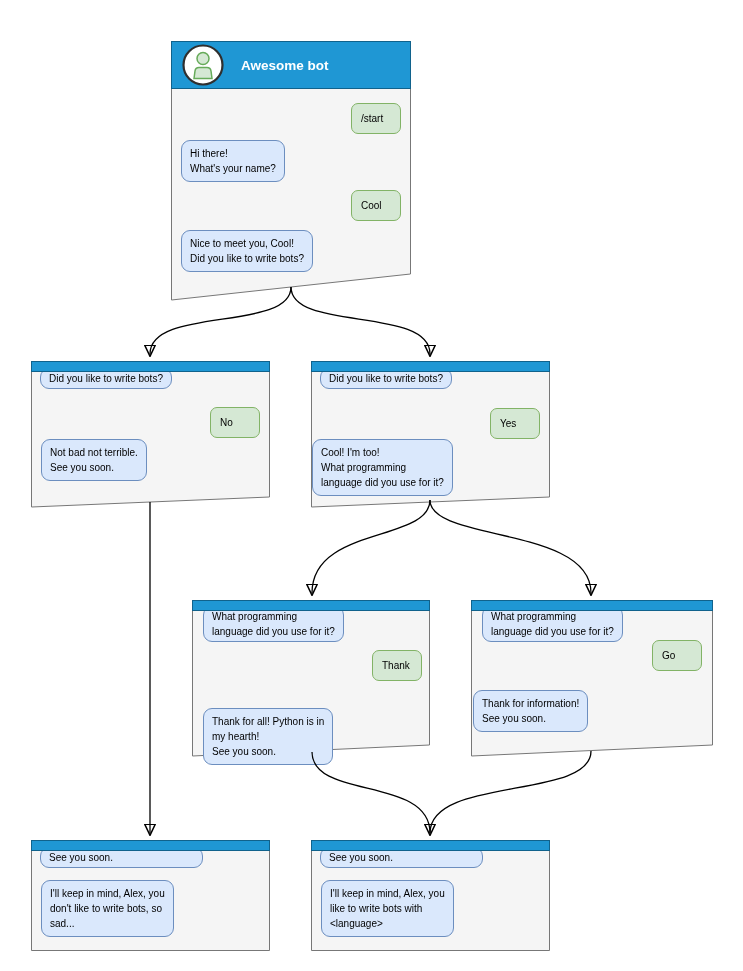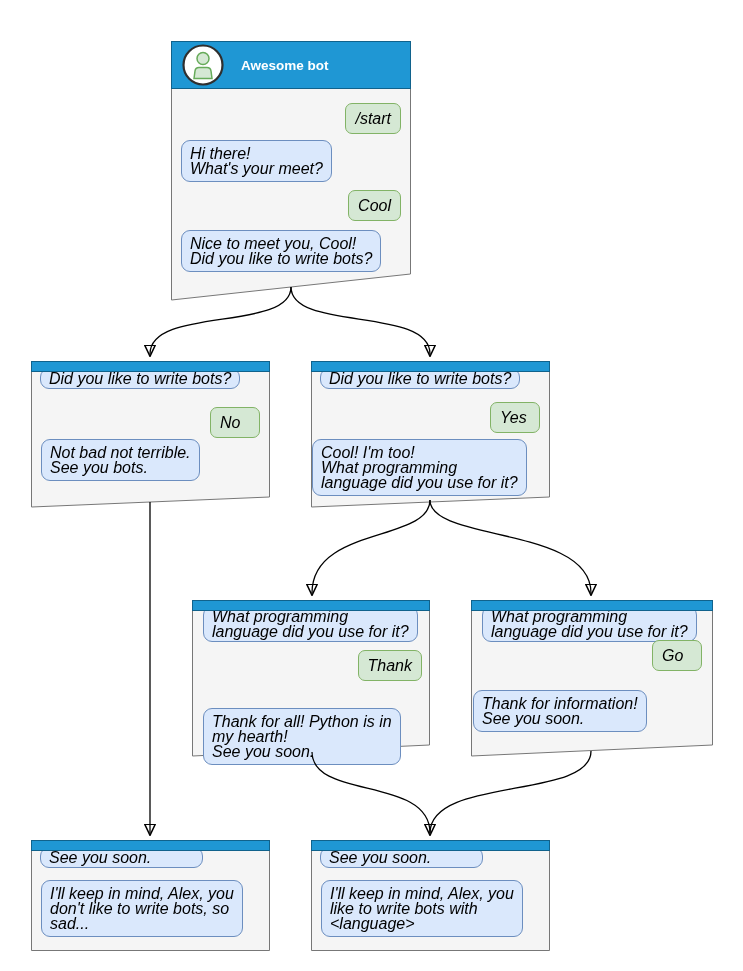--- a/index.html
+++ b/index.html
@@ -7,22 +7,22 @@
           font-family:"Liberation Sans",sans-serif;overflow:hidden;margin-top:10px;}
   .win{position:absolute;}
   .win-outline{position:absolute;left:0;top:0;z-index:0;}
   .hdr{position:absolute;left:0;top:0;right:0;box-sizing:border-box;z-index:2;
        background:var(--header-blue,#1f97d4);border:1px solid var(--header-border,#10628c);}
   .hdr-main{height:48px;display:flex;align-items:center;}
   .hdr-thin{height:11px;}
   .hdr-title{color:var(--title-color,#fff);font-weight:bold;font-size:13.5px;margin-left:17px;}
   .avatar{margin-left:10px;flex:0 0 auto;}
   .bubble{position:absolute;box-sizing:border-box;z-index:1;
-          font-size:16px;line-height:15px;color:var(--text-color,#000);
-          white-space:pre-line;border-radius:9px;padding:5px 8px;font-style:italic;}
+          font-size:10px;line-height:15px;color:var(--text-color,#000);
+          white-space:pre-line;border-radius:9px;padding:5px 8px;}
   .bot{background:var(--bot-bubble-bg,#dae8fc);border:1px solid var(--bot-bubble-border,#6c8ebf);}
   .user{background:var(--user-bubble-bg,#d5e8d4);border:1px solid var(--user-bubble-border,#82b366);
         border-radius:7px;padding:7px 9px;min-width:50px;}
   .clipped{padding-top:2px;padding-bottom:2px;z-index:1;}
   #edges{position:absolute;left:0;top:0;z-index:3;pointer-events:none;}
   #edges path{fill:none;stroke:var(--connector-color,#000);stroke-width:1.3;}
 </style>
 </head>
 <body>
 
@@ -50,44 +50,44 @@
     <div class="hdr hdr-main">
       <svg class="avatar" width="42" height="42" viewBox="0 0 42 42">
         <circle cx="21" cy="21" r="19.5" fill="#ffffff" stroke="#2f2f2f" stroke-width="2.2"></circle>
         <circle cx="21" cy="14.5" r="6" fill="#d5e8d4" stroke="#67ab5a" stroke-width="1.5"></circle>
         <path d="M12,34.5 L13,27 Q13.5,23.5 17,23.5 L25,23.5 Q28.5,23.5 29,27 L30,34.5 Z" fill="#d5e8d4" stroke="#67ab5a" stroke-width="1.5"></path>
       </svg>
       <span class="hdr-title">Awesome bot</span>
     </div>
     <div class="bubble user" style="right:10px;top:62px">/start</div>
     <div class="bubble bot" style="left:10px;top:99px">Hi there!
-What's your meet?</div>
+What's your name?</div>
     <div class="bubble user" style="right:10px;top:149px">Cool</div>
     <div class="bubble bot" style="left:10px;top:189px">Nice to meet you, Cool!
 Did you like to write bots?</div>
   </div>
 
   <div class="win" style="left:31px;top:351px;width:239px;height:147px">
     <svg class="win-outline" width="239" height="147">
       <polygon points="0.5,0.5 238.5,0.5 238.5,136 0.5,146" fill="#f5f5f5" stroke="#777777"></polygon>
     </svg>
     <div class="hdr hdr-thin"></div>
     <div class="bubble bot clipped" style="left:9px;top:7px">Did you like to write bots?</div>
     <div class="bubble user" style="right:10px;top:46px">No</div>
     <div class="bubble bot" style="left:10px;top:78px">Not bad not terrible.
-See you bots.</div>
+See you soon.</div>
   </div>
 
   <div class="win" style="left:311px;top:351px;width:239px;height:147px">
     <svg class="win-outline" width="239" height="147">
       <polygon points="0.5,0.5 238.5,0.5 238.5,136 0.5,146" fill="#f5f5f5" stroke="#777777"></polygon>
     </svg>
     <div class="hdr hdr-thin"></div>
     <div class="bubble bot clipped" style="left:9px;top:7px">Did you like to write bots?</div>
-    <div class="bubble user" style="right:10px;top:41px">Yes</div>
+    <div class="bubble user" style="right:10px;top:47px">Yes</div>
     <div class="bubble bot" style="left:1px;top:78px">Cool! I'm too!
 What programming
 language did you use for it?</div>
   </div>
 
   <div class="win" style="left:192px;top:590px;width:238px;height:157px">
     <svg class="win-outline" width="238" height="157">
       <polygon points="0.5,0.5 237.5,0.5 237.5,145 0.5,156" fill="#f5f5f5" stroke="#777777"></polygon>
     </svg>
     <div class="hdr hdr-thin"></div>

